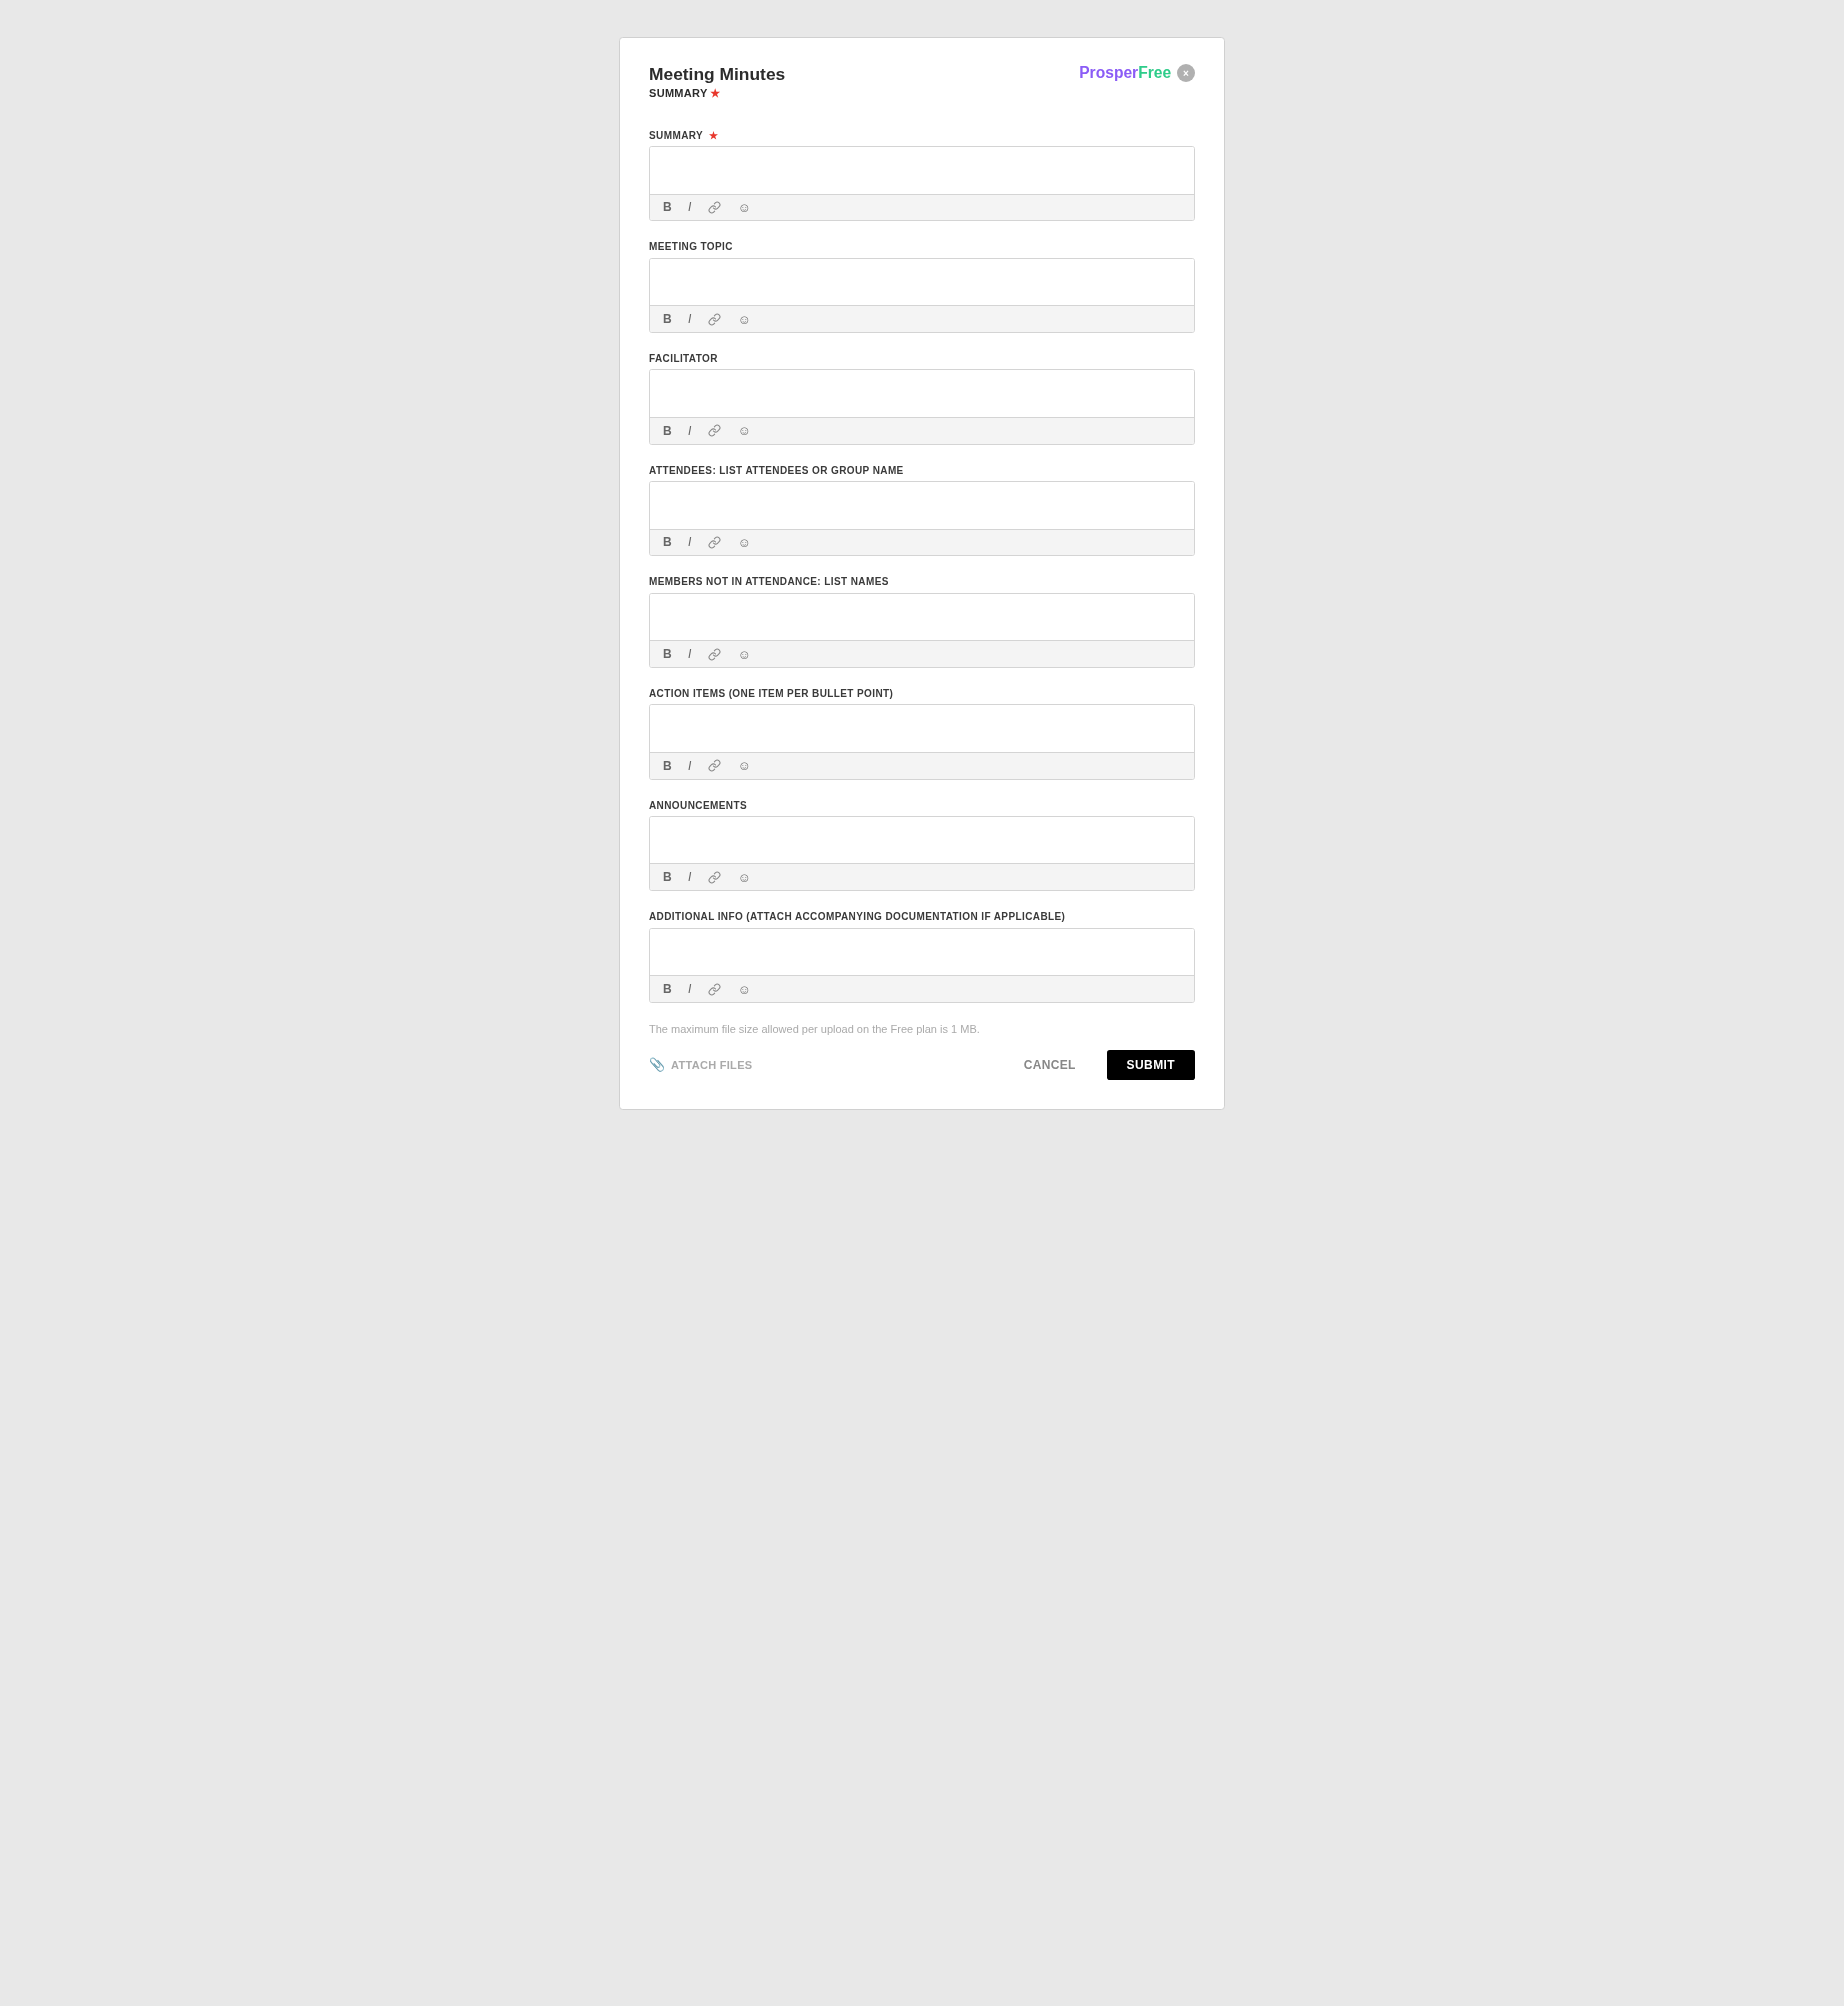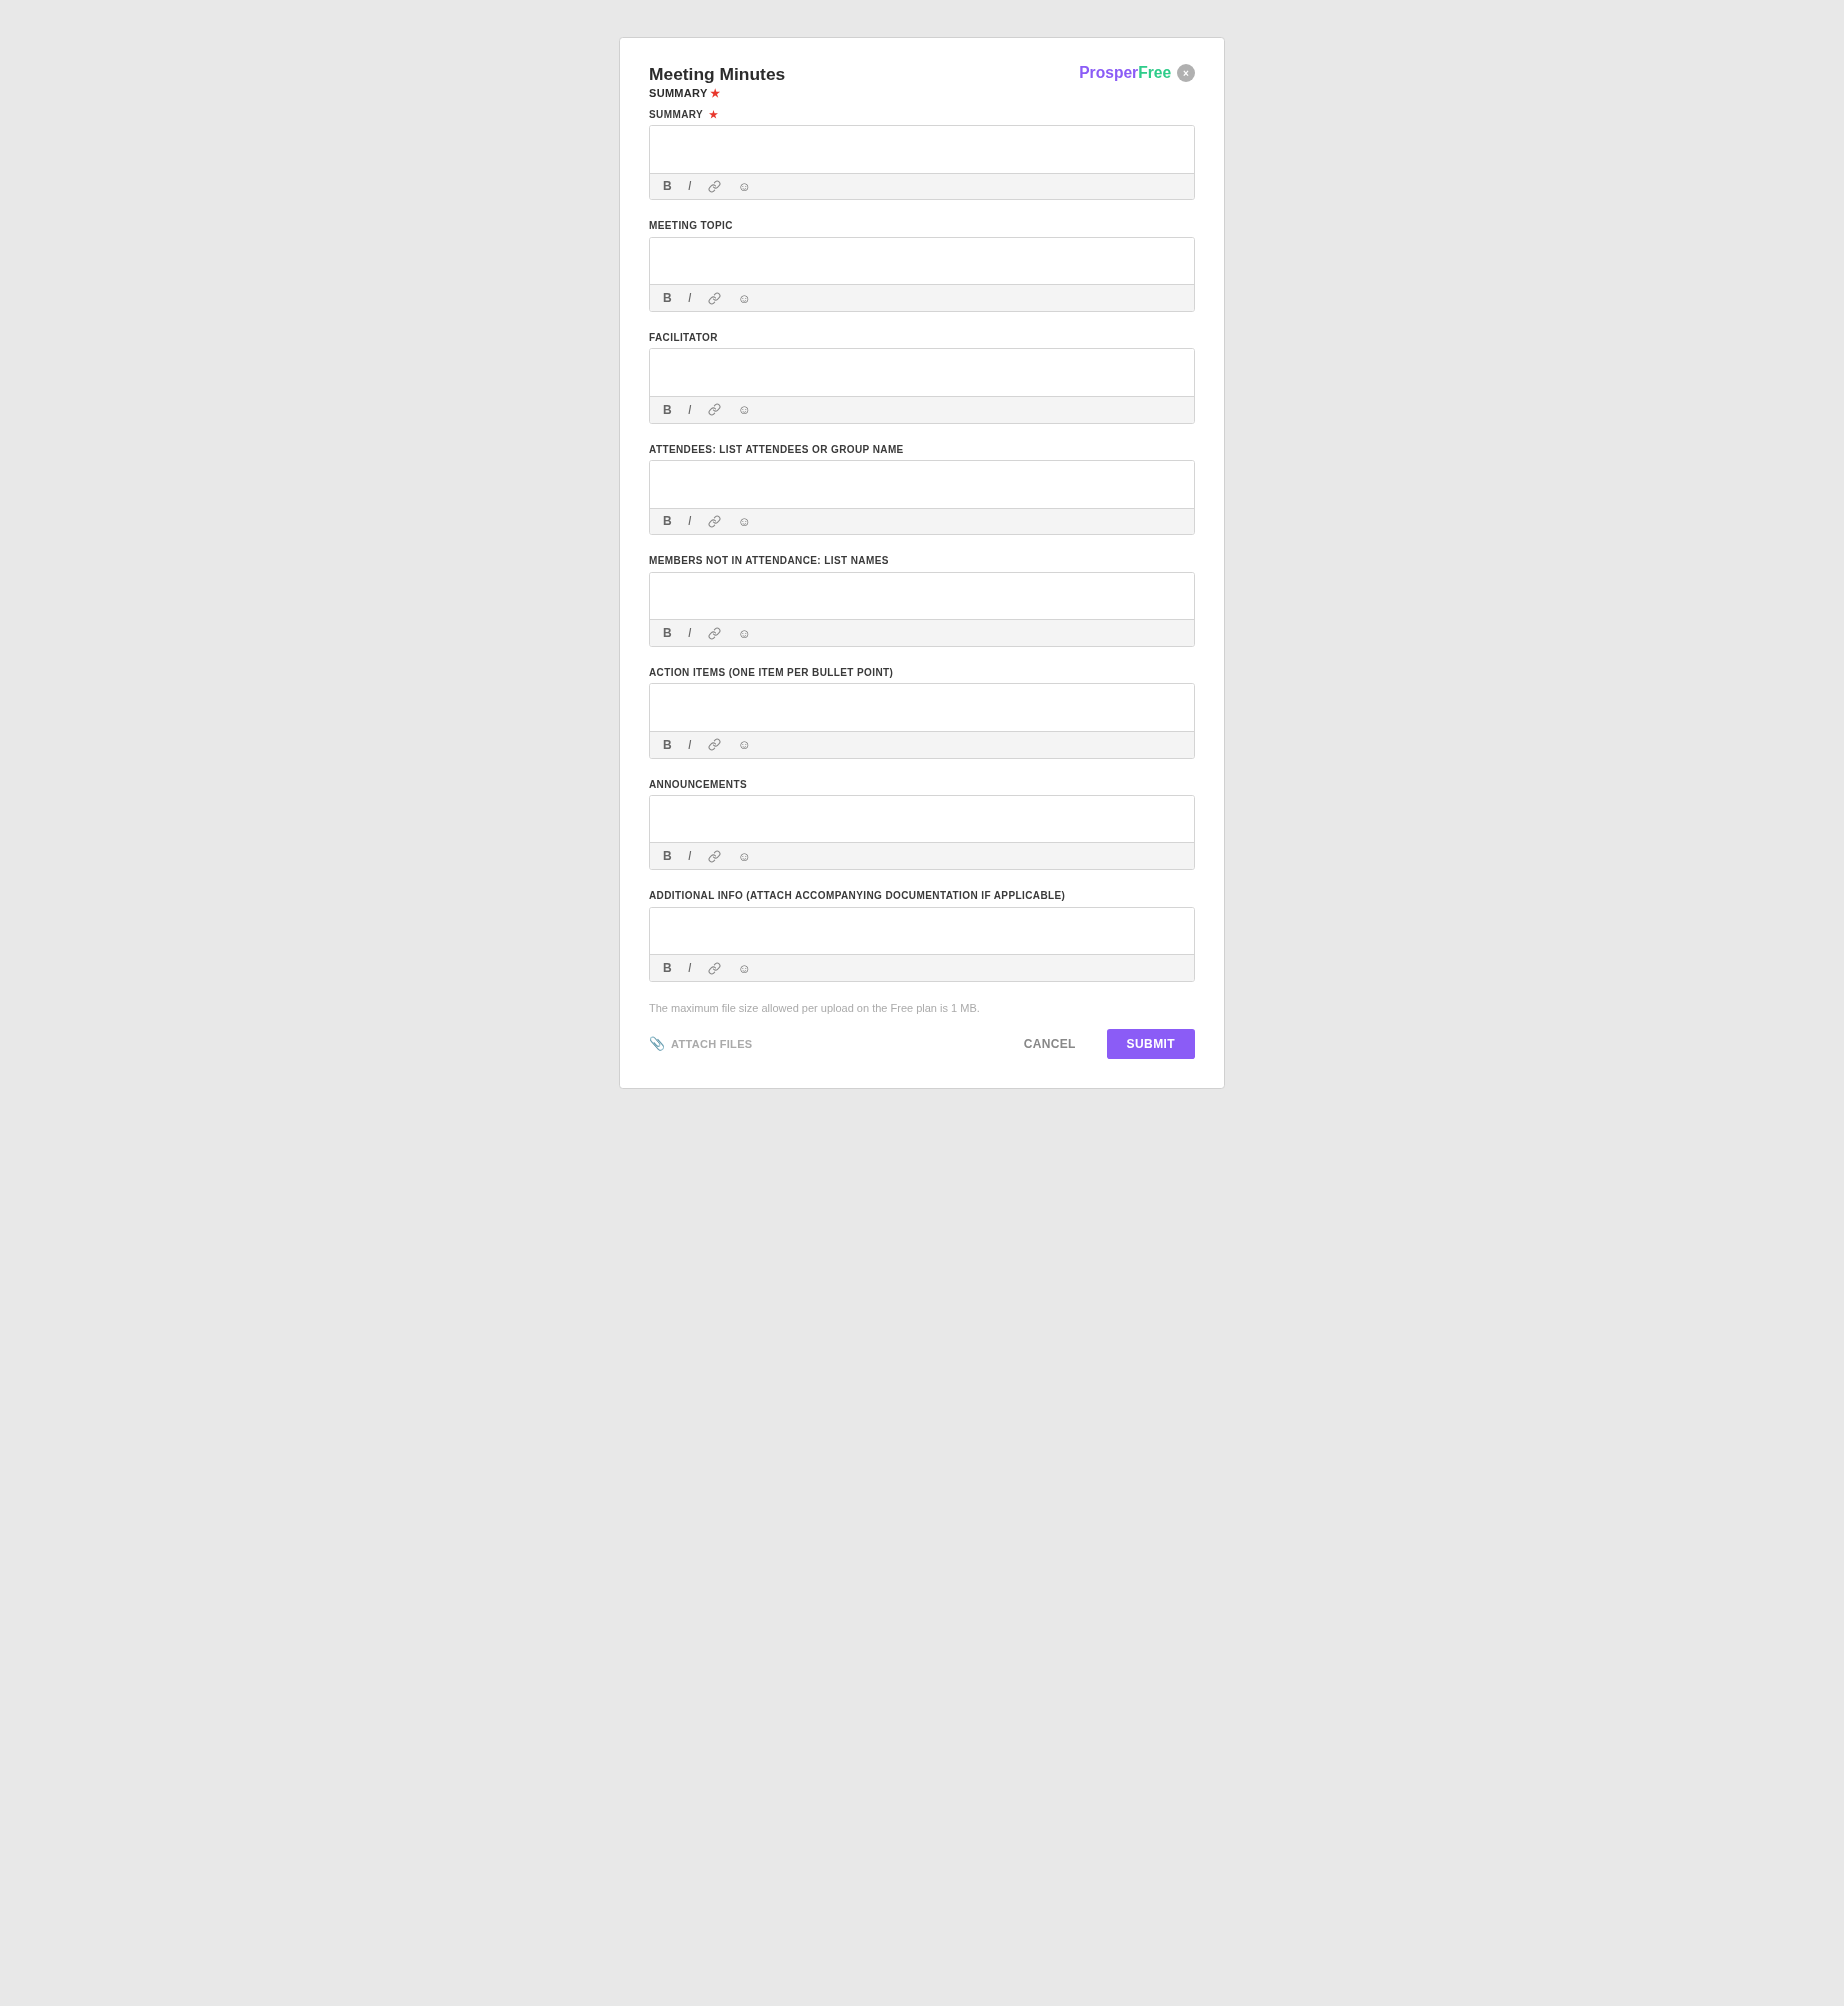--- a/index.html
+++ b/index.html
@@ -24,21 +24,21 @@
       border-radius: 3.7px;
       width: 606px;
       padding: 26px 29px 29px 29px;
       position: relative;
     }
 
     .form-header {
       display: flex;
       justify-content: space-between;
       align-items: flex-start;
-      margin-bottom: 9px;
+      margin-bottom: 30px;
     }
 
     .form-title-block {
       display: flex;
       flex-direction: column;
     }
 
     .form-title {
       font-size: 17.4px;
       font-weight: 700;
@@ -212,21 +212,21 @@
       border: none;
       cursor: pointer;
       color: #888;
       font-size: 12px;
       font-weight: 600;
       letter-spacing: 0.3px;
       text-transform: uppercase;
     }
 
     .submit-btn {
-      background: #8b5cf6;
+      background: #000000;
       color: white;
       border: none;
       border-radius: 2.8px;
       padding: 8.3px 20px;
       font-size: 12px;
       font-weight: 700;
       letter-spacing: 0.4px;
       text-transform: uppercase;
       cursor: pointer;
     }

